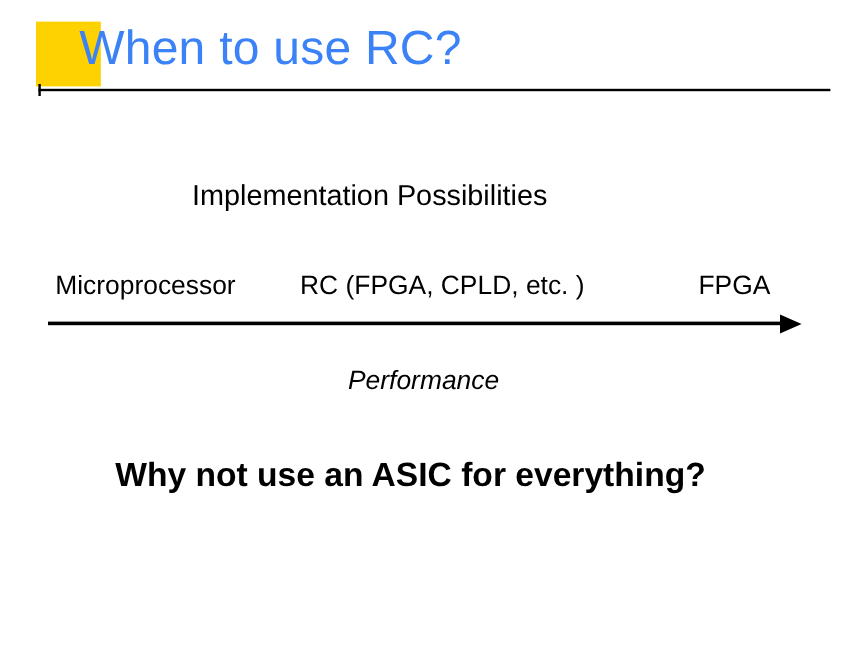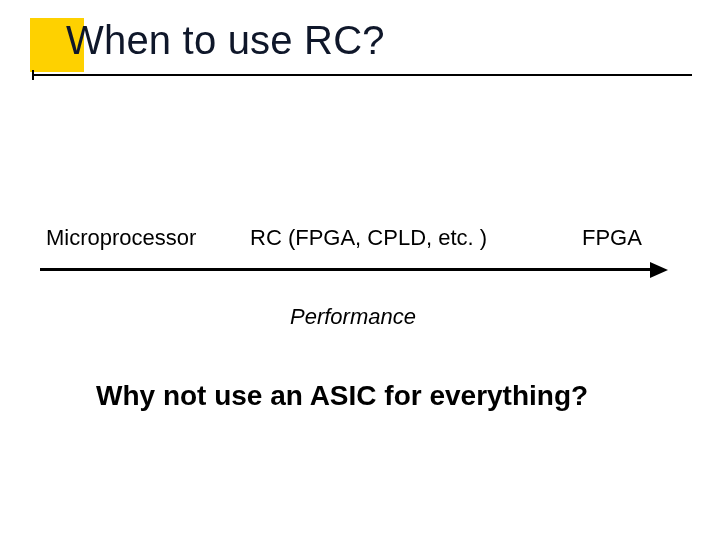--- a/index.html
+++ b/index.html
@@ -26,21 +26,21 @@
     height: 54px;
     background: #fed100; 
   }
   .title {
     position: absolute;
     left: 66px;
     top: 18px;
     font-size: 40px;
     font-weight: 400;
     letter-spacing: 0.2px;
-    color: #0f172a;
+    color: #3b82f6;
   }
   
   .title-rule {
     position: absolute;
     left: 32px;
     top: 74px;
     width: 660px;
     height: 2px;
     background: #000;
   }
@@ -117,20 +117,21 @@
 </head>
 <body>
 
 <div class="slide">
 
   <div class="title-square"></div>
   <div class="title">When to use RC?</div>
   <div class="title-tick"></div>
   <div class="title-rule"></div>
 
+  <div class="subtitle">Implementation Possibilities</div>
 
   <div class="labels-row">
     <div class="lbl-micro">Microprocessor</div>
     <div class="lbl-rc">RC (FPGA, CPLD, etc. )</div>
     <div class="lbl-asic">FPGA</div>
   </div>
 
   <div class="perf-arrow-line"></div>
   <div class="perf-arrow-head"></div>
   <div class="perf-label">Performance</div>

